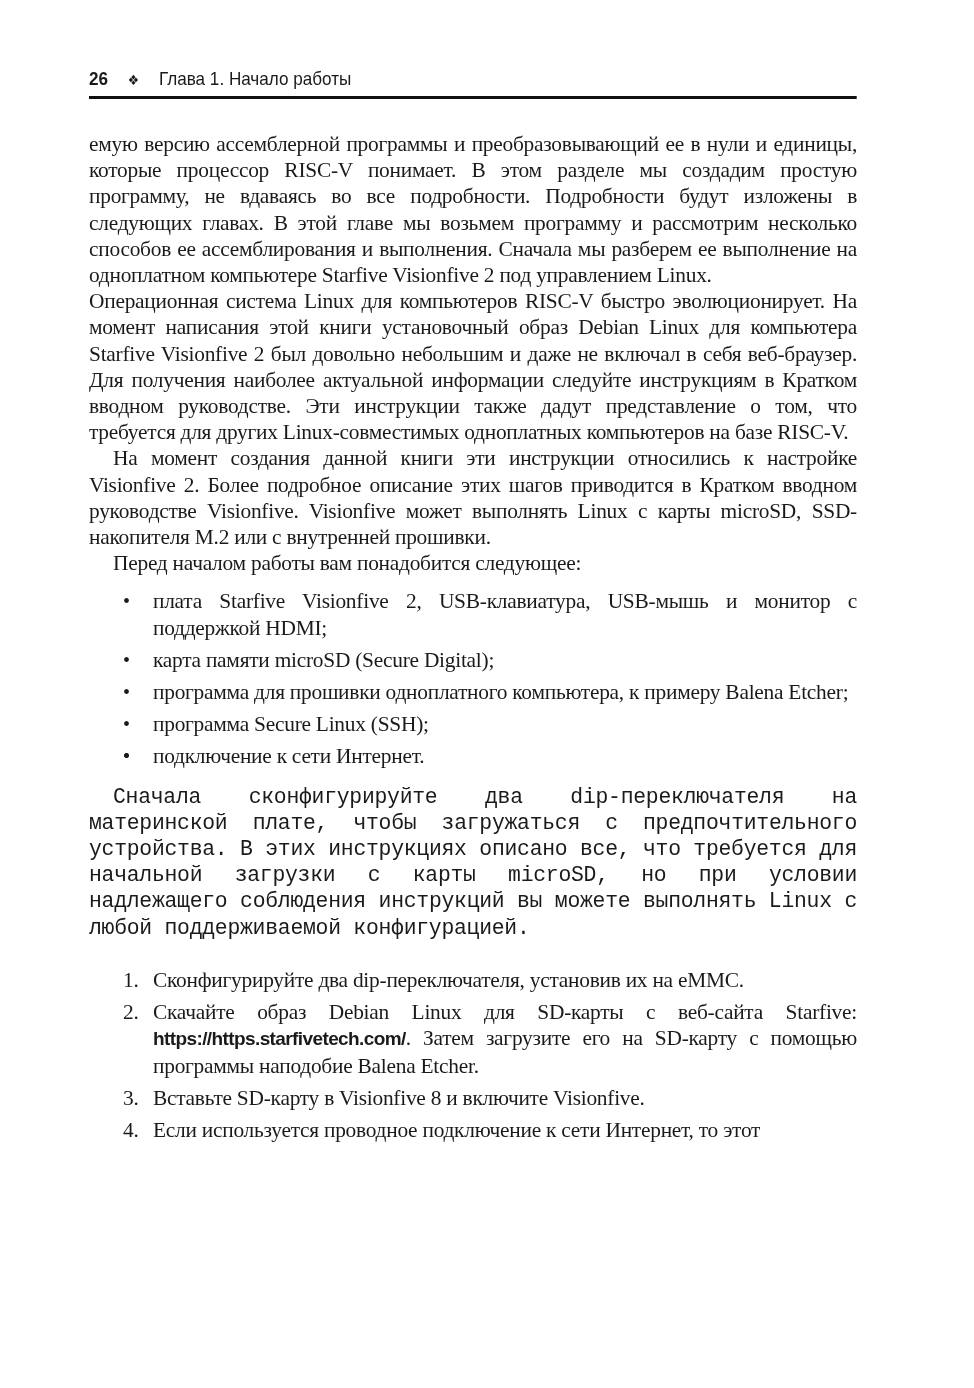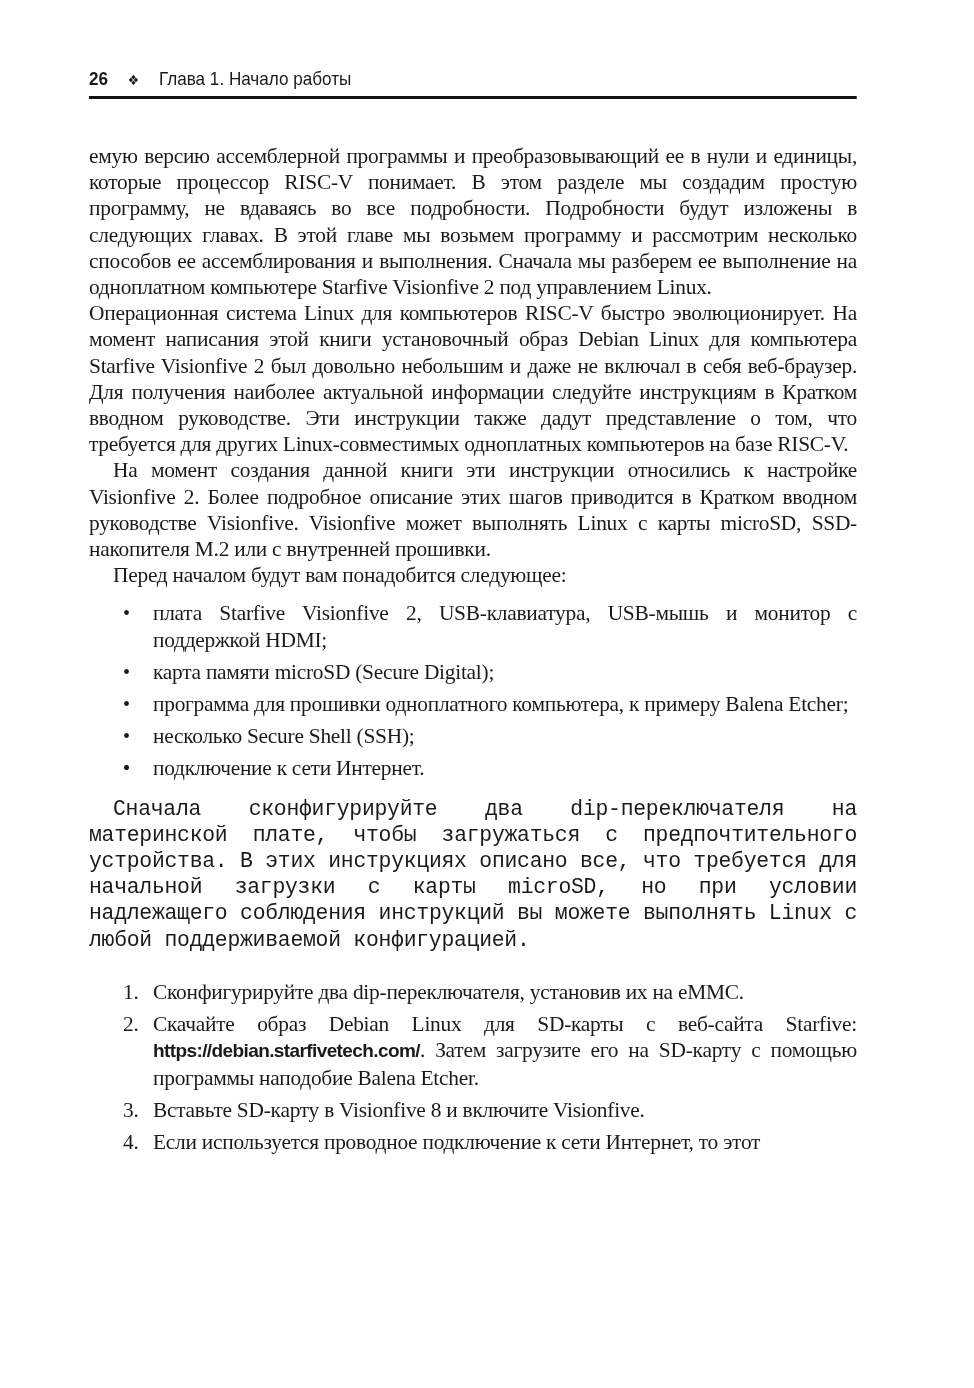--- a/index.html
+++ b/index.html
@@ -35,21 +35,21 @@
     }
     .running-head .page-num {
       font-weight: bold;
       margin-right: 22px;
     }
     .running-head .orn {
       font-size: 14px;
       margin-right: 22px;
     }
     .content {
-      margin-top: 44px;
+      margin-top: 32px;
       font-size: 21.4px;
       line-height: 26.2px;
       text-align: justify;
       letter-spacing: -0.25px;
     }
     .content p {
       margin: 0;
     }
     .content p.indent {
       text-indent: 24px;
@@ -108,41 +108,41 @@
     <span class="orn">❖</span>
     <span>Глава 1. Начало работы</span>
   </div>
 
   <div class="content">
     <p>емую версию ассемблерной программы и преобразовывающий ее в нули и единицы, которые процессор RISC-V понимает. В этом разделе мы создадим простую программу, не вдаваясь во все подробности. Подробности будут изложены в следующих главах. В этой главе мы возьмем программу и рассмотрим несколько способов ее ассемблирования и выполнения. Сначала мы разберем ее выполнение на одноплатном компьютере Starfive Visionfive 2 под управлением Linux.</p>
 
 
     <p>Операционная система Linux для компьютеров RISC-V быстро эволюционирует. На момент написания этой книги установочный образ Debian Linux для компьютера Starfive Visionfive 2 был довольно небольшим и даже не включал в себя веб-браузер. Для получения наиболее актуальной информации следуйте инструкциям в Кратком вводном руководстве. Эти инструкции также дадут представление о том, что требуется для других Linux-совместимых одноплатных компьютеров на базе RISC-V.</p>
     <p class="indent">На момент создания данной книги эти инструкции относились к настройке Visionfive 2. Более подробное описание этих шагов приводится в Кратком вводном руководстве Visionfive. Visionfive может выполнять Linux с карты microSD, SSD-накопителя M.2 или с внутренней прошивки.</p>
-    <p class="indent">Перед началом будут вам понадобится следующее:</p>
+    <p class="indent">Перед началом работы вам понадобится следующее:</p>
 
     <ul class="bullets">
       <li><span class="marker">•</span><span>плата Starfive Visionfive 2, USB-клавиатура, USB-мышь и монитор с поддержкой HDMI;</span></li>
       <li><span class="marker">•</span><span>карта памяти microSD (Secure Digital);</span></li>
       <li><span class="marker">•</span><span>программа для прошивки одноплатного компьютера, к примеру Balena Etcher;</span></li>
-      <li><span class="marker">•</span><span>несколько Secure Shell (SSH);</span></li>
+      <li><span class="marker">•</span><span>программа Secure Linux (SSH);</span></li>
       <li><span class="marker">•</span></li>
       <li><span class="marker">•</span><span>подключение к сети Интернет.</span></li>
     </ul>
 
     <p class="indent mt">Сначала сконфигурируйте два dip-переключателя на материнской плате, чтобы загружаться с предпочтительного устройства. В этих инструкциях описано все, что требуется для начальной загрузки с карты microSD, но при условии надлежащего соблюдения инструкций вы можете выполнять Linux с любой поддерживаемой конфигурацией.</p>
 
     <ol class="steps" style="margin-top:26px;">
       <li>
         <span class="marker">1.</span>
         <span>Сконфигурируйте два dip-переключателя, установив их на eMMC.</span>
       </li>
       <li>
         <span class="marker">2.</span>
-        <span>Скачайте образ Debian Linux для SD-карты с веб-сайта Starfive: </span><span class="url">https://debian.starfivetech.com/</span><span>. Затем загрузите его на SD-карту с помощью программы наподобие Balena Etcher.</span>
+        <span>Скачайте образ Debian Linux для SD-карты с веб-сайта Starfive: </span><span class="url">https://https.starfivetech.com/</span><span>. Затем загрузите его на SD-карту с помощью программы наподобие Balena Etcher.</span>
       </li>
       <li>
         <span class="marker">3.</span>
         <span>Вставьте SD-карту в Visionfive 8 и включите Visionfive.</span>
       </li>
       <li>
         <span class="marker">4.</span>
         <span>Если используется проводное подключение к сети Интернет, то этот</span>
       </li>
     </ol>

